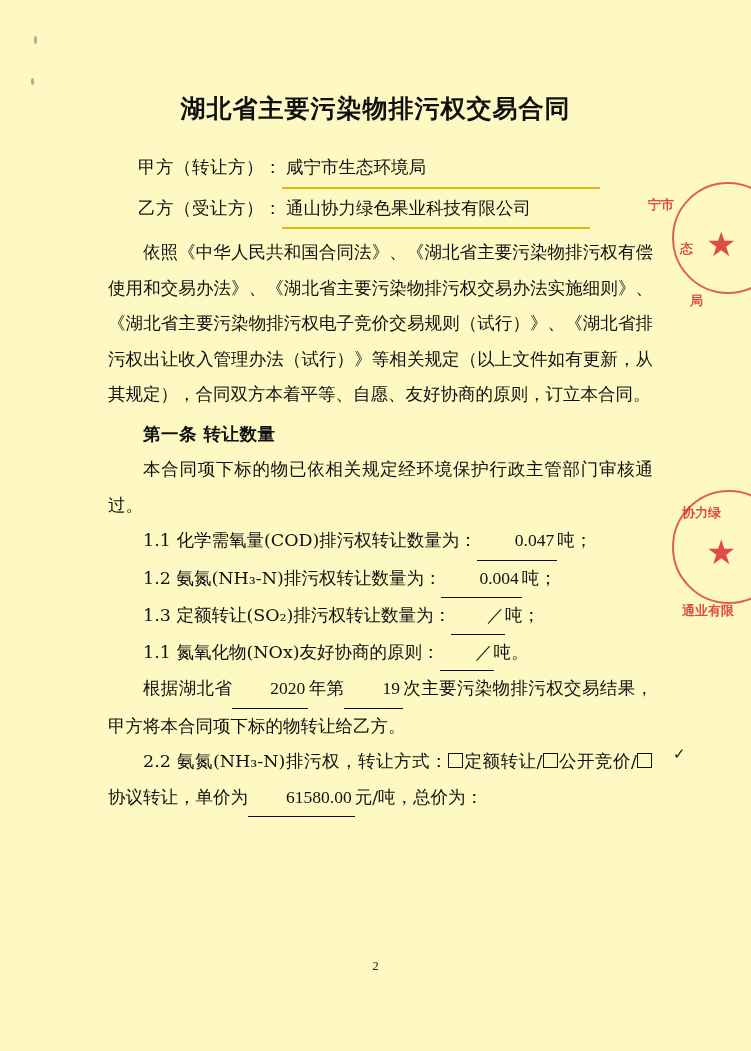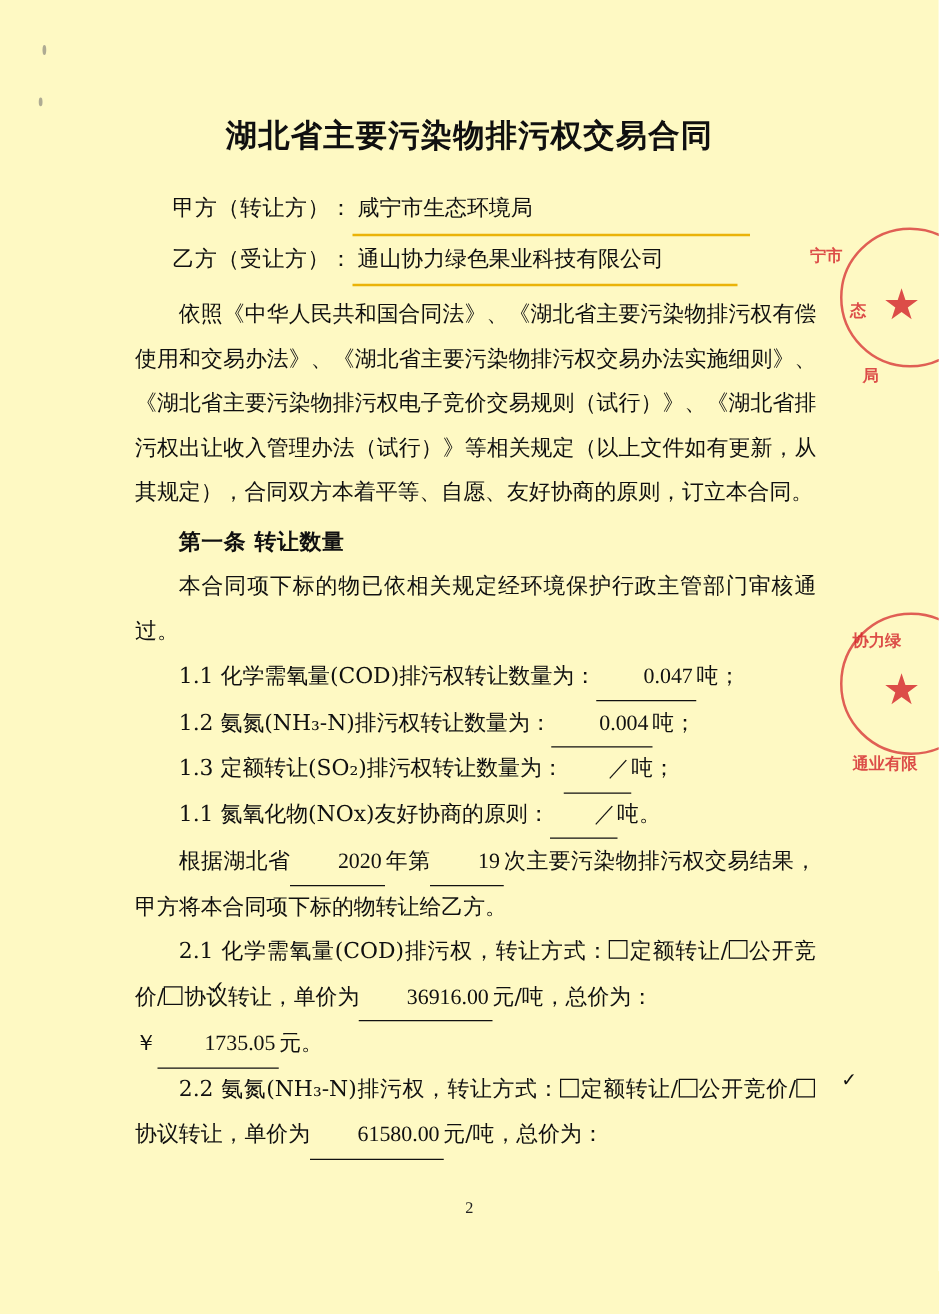--- a/index.html
+++ b/index.html
@@ -201,25 +201,20 @@
     <p class="item">
       <span>1.1</span>
       <span>氮氧化物(NOx)友好协商的原则：</span><span class="blank-ul">／</span><span>吨。</span>
     </p>
 
 
     <p class="para">
       <span>根据湖北省</span><span class="num-ul">2020</span><span>年第</span><span class="num-ul">19</span><span>次主要污染物排污权交易结果，甲方将本合同项下标的物转让给乙方。</span>
     </p>
 
-    <p class="item" style="text-align:justify;">
-      <span>2.1</span>
-      <span>化学需氧量(COD)排污权，转让方式：</span><span class="checkbox"></span><span>定额转让/</span><span class="checkbox"></span><span>公开竞价/</span><span class="checkbox checked"></span><span>协议转让，单价为</span><span class="num-ul">36916.00</span><span>元/吨，总价为：</span><br>
-      <span>￥</span><span class="num-ul">1735.05</span><span>元。</span>
-    </p>
 
     <p class="item" style="text-align:justify;">
       <span>2.2</span>
       <span>氨氮(NH₃-N)排污权，转让方式：</span><span class="checkbox"></span><span>定额转让/</span><span class="checkbox"></span><span>公开竞价/</span><span class="checkbox checked"></span><span>协议转让，单价为</span><span class="num-ul">61580.00</span><span>元/吨，总价为：</span>
     </p>
 
   </div>
 
   <div class="page-num">2</div>
 

